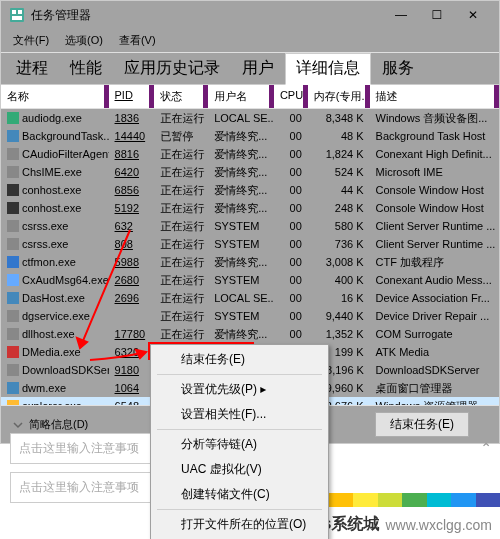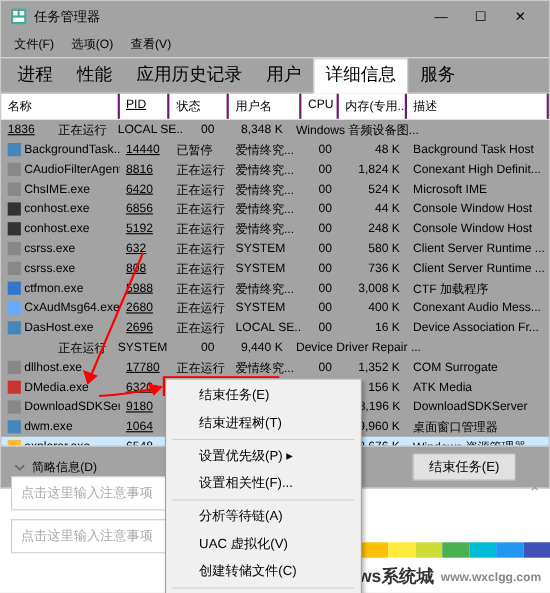--- a/index.html
+++ b/index.html
@@ -10,21 +10,21 @@
 .titlebar-title { flex: 1; font-size: 12px; }
 .win-controls { display: flex; }
 .win-btn { width: 36px; height: 24px; display: flex; align-items: center; justify-content: center; font-size: 12px; }
 .menubar { display: flex; padding: 2px 4px; border-bottom: 1px solid #e0e0e0; }
 .menubar span { padding: 2px 8px; font-size: 11px; text-align: center; }
 .tabs { display: flex; border-bottom: 1px solid #ccc; padding-left: 4px; }
 .tab { padding: 4px 10px; font-size: 16px; border: 1px solid transparent; }
 .tab.active { border: 1px solid #ccc; border-bottom: 1px solid #fff; background: #fff; margin-bottom: -1px; }
 .table-container { flex: 1; overflow: hidden; }
 .headers { display: flex; border-bottom: 1px solid #e0e0e0; background: #fff; }
-.hcell { padding: 4px 6px; border-right: 2px solid #701a75; white-space: nowrap; font-size: 11px; overflow: hidden; }
+.hcell { padding: 4px 6px; border-right: 5px solid #701a75; white-space: nowrap; font-size: 11px; overflow: hidden; }
 .rows { overflow-y: auto; }
 .row { display: flex; height: 18px; align-items: center; }
 .row.selected { background: #cce8ff; }
 .cell { padding: 1px 6px; white-space: nowrap; font-size: 11px; overflow: hidden; }
 .c-name { width: 108px; display: flex; align-items: center; }
 .c-pid { width: 46px; text-decoration: underline; }
 .c-status { width: 54px; }
 .c-user { width: 66px; }
 .c-cpu { width: 34px; text-align: right; }
 .c-mem { width: 62px; text-align: right; }
@@ -33,21 +33,21 @@
 .footer { display: flex; align-items: center; padding: 6px 10px; border-top: 1px solid #e0e0e0; justify-content: space-between; }
 .footer-left { display: flex; align-items: center; gap: 4px; }
 .end-task-btn { padding: 3px 14px; border: 1px solid #adadad; background: #e1e1e1; font-size: 12px; margin-right: 20px; }
 .context-menu { position: absolute; background: #f0f0f0; border: 1px solid #a0a0a0; box-shadow: 2px 2px 4px rgba(0,0,0,0.3); z-index: 100; min-width: 160px; padding: 2px; }
 .ctx-item { padding: 4px 20px 4px 28px; font-size: 12px; white-space: nowrap; }
 .ctx-sep { border-top: 1px solid #d0d0d0; margin: 2px 4px; }
 .bottom-inputs { position: absolute; left: 10px; bottom: 28px; width: 300px; }
 .input-box { border: 1px solid #ccc; padding: 6px 8px; margin-bottom: 8px; color: #aaa; font-size: 12px; background: #fff; }
 .watermark { position: absolute; right: 8px; bottom: 4px; display: flex; align-items: center; font-size: 16px; font-weight: bold; color: #333; }
 .wm-logo { width: 18px; height: 18px; margin-right: 4px; }
-.wm-url { font-size: 11px; color: #888; font-weight: bold; margin-left: 6px; }
+.wm-url { font-size: 14px; color: #888; font-weight: normal; margin-left: 6px; }
 .color-bars { position: absolute; right: 0; bottom: 32px; display: flex; height: 14px; width: 220px; }
 .cbar { flex: 1; }
 .arrow-anno { position: absolute; stroke: #ff0000; stroke-width: 2; fill: none; z-index: 50; }
 .red-box { position: absolute; border: 2px solid #ff0000; z-index: 49; }
 .chev { position: absolute; right: 8px; top: 440px; color: #999; font-size: 14px; }
 </style>
 </head>
 <body>
 
 <div class="window">
@@ -86,20 +86,24 @@
         <div class="hcell c-name">名称</div>
         <div class="hcell c-pid">PID</div>
         <div class="hcell c-status">状态</div>
         <div class="hcell c-user">用户名</div>
         <div class="hcell c-cpu">CPU</div>
         <div class="hcell c-mem">内存(专用...</div>
         <div class="hcell c-desc">描述</div>
       </div>
     <div class="rows" id="rows">
         <div class="row">
+          <div class="cell c-name">
+            <span class="picon" style="background: rgb(51, 170, 119);"></span>
+            <span>audiodg.exe</span>
+          </div>
           <div class="cell c-pid">1836</div>
           <div class="cell c-status">正在运行</div>
           <div class="cell c-user">LOCAL SE...</div>
           <div class="cell c-cpu">00</div>
           <div class="cell c-mem">8,348 K</div>
           <div class="cell c-desc">Windows 音频设备图...</div>
         </div>
         <div class="row">
           <div class="cell c-name">
             <span class="picon" style="background: rgb(68, 136, 187);"></span>
@@ -214,20 +218,24 @@
             <span>DasHost.exe</span>
           </div>
           <div class="cell c-pid">2696</div>
           <div class="cell c-status">正在运行</div>
           <div class="cell c-user">LOCAL SE...</div>
           <div class="cell c-cpu">00</div>
           <div class="cell c-mem">16 K</div>
           <div class="cell c-desc">Device Association Fr...</div>
         </div>
         <div class="row">
+          <div class="cell c-name">
+            <span class="picon" style="background: rgb(136, 136, 136);"></span>
+            <span>dgservice.exe</span>
+          </div>
           <div class="cell c-pid"></div>
           <div class="cell c-status">正在运行</div>
           <div class="cell c-user">SYSTEM</div>
           <div class="cell c-cpu">00</div>
           <div class="cell c-mem">9,440 K</div>
           <div class="cell c-desc">Device Driver Repair ...</div>
         </div>
         <div class="row">
           <div class="cell c-name">
             <span class="picon" style="background: rgb(136, 136, 136);"></span>
@@ -242,21 +250,21 @@
         </div>
         <div class="row">
           <div class="cell c-name">
             <span class="picon" style="background: rgb(204, 51, 51);"></span>
             <span>DMedia.exe</span>
           </div>
           <div class="cell c-pid">6320</div>
           <div class="cell c-status">正在运行</div>
           <div class="cell c-user">爱情终究...</div>
           <div class="cell c-cpu">00</div>
-          <div class="cell c-mem">156 K</div>
+          <div class="cell c-mem">199 K</div>
           <div class="cell c-desc">ATK Media</div>
         </div>
         <div class="row">
           <div class="cell c-name">
             <span class="picon" style="background: rgb(136, 136, 136);"></span>
             <span>DownloadSDKSer...</span>
           </div>
           <div class="cell c-pid">9180</div>
           <div class="cell c-status">正在运行</div>
           <div class="cell c-user">爱情终究...</div>
@@ -297,21 +305,20 @@
           <path d="M3 5 L7 9 L11 5" stroke="#666" fill="none" stroke-width="1.5"></path>
         </svg>
       <span>简略信息(D)</span>
     </div>
     <button class="end-task-btn">结束任务(E)</button>
   </div>
 </div>
 
 <div class="context-menu" id="ctx" style="left:150px; top:344px;">
     <div class="ctx-item">结束任务(E)</div>
-    <div class="ctx-item">结束进程树(T)</div>
     <div class="ctx-sep"></div>
     <div class="ctx-item">设置优先级(P)    ▸</div>
     <div class="ctx-item">设置相关性(F)...</div>
     <div class="ctx-sep"></div>
     <div class="ctx-item">分析等待链(A)</div>
     <div class="ctx-item">UAC 虚拟化(V)</div>
     <div class="ctx-item">创建转储文件(C)</div>
     <div class="ctx-sep"></div>
     <div class="ctx-item">打开文件所在的位置(O)</div>
   </div>

